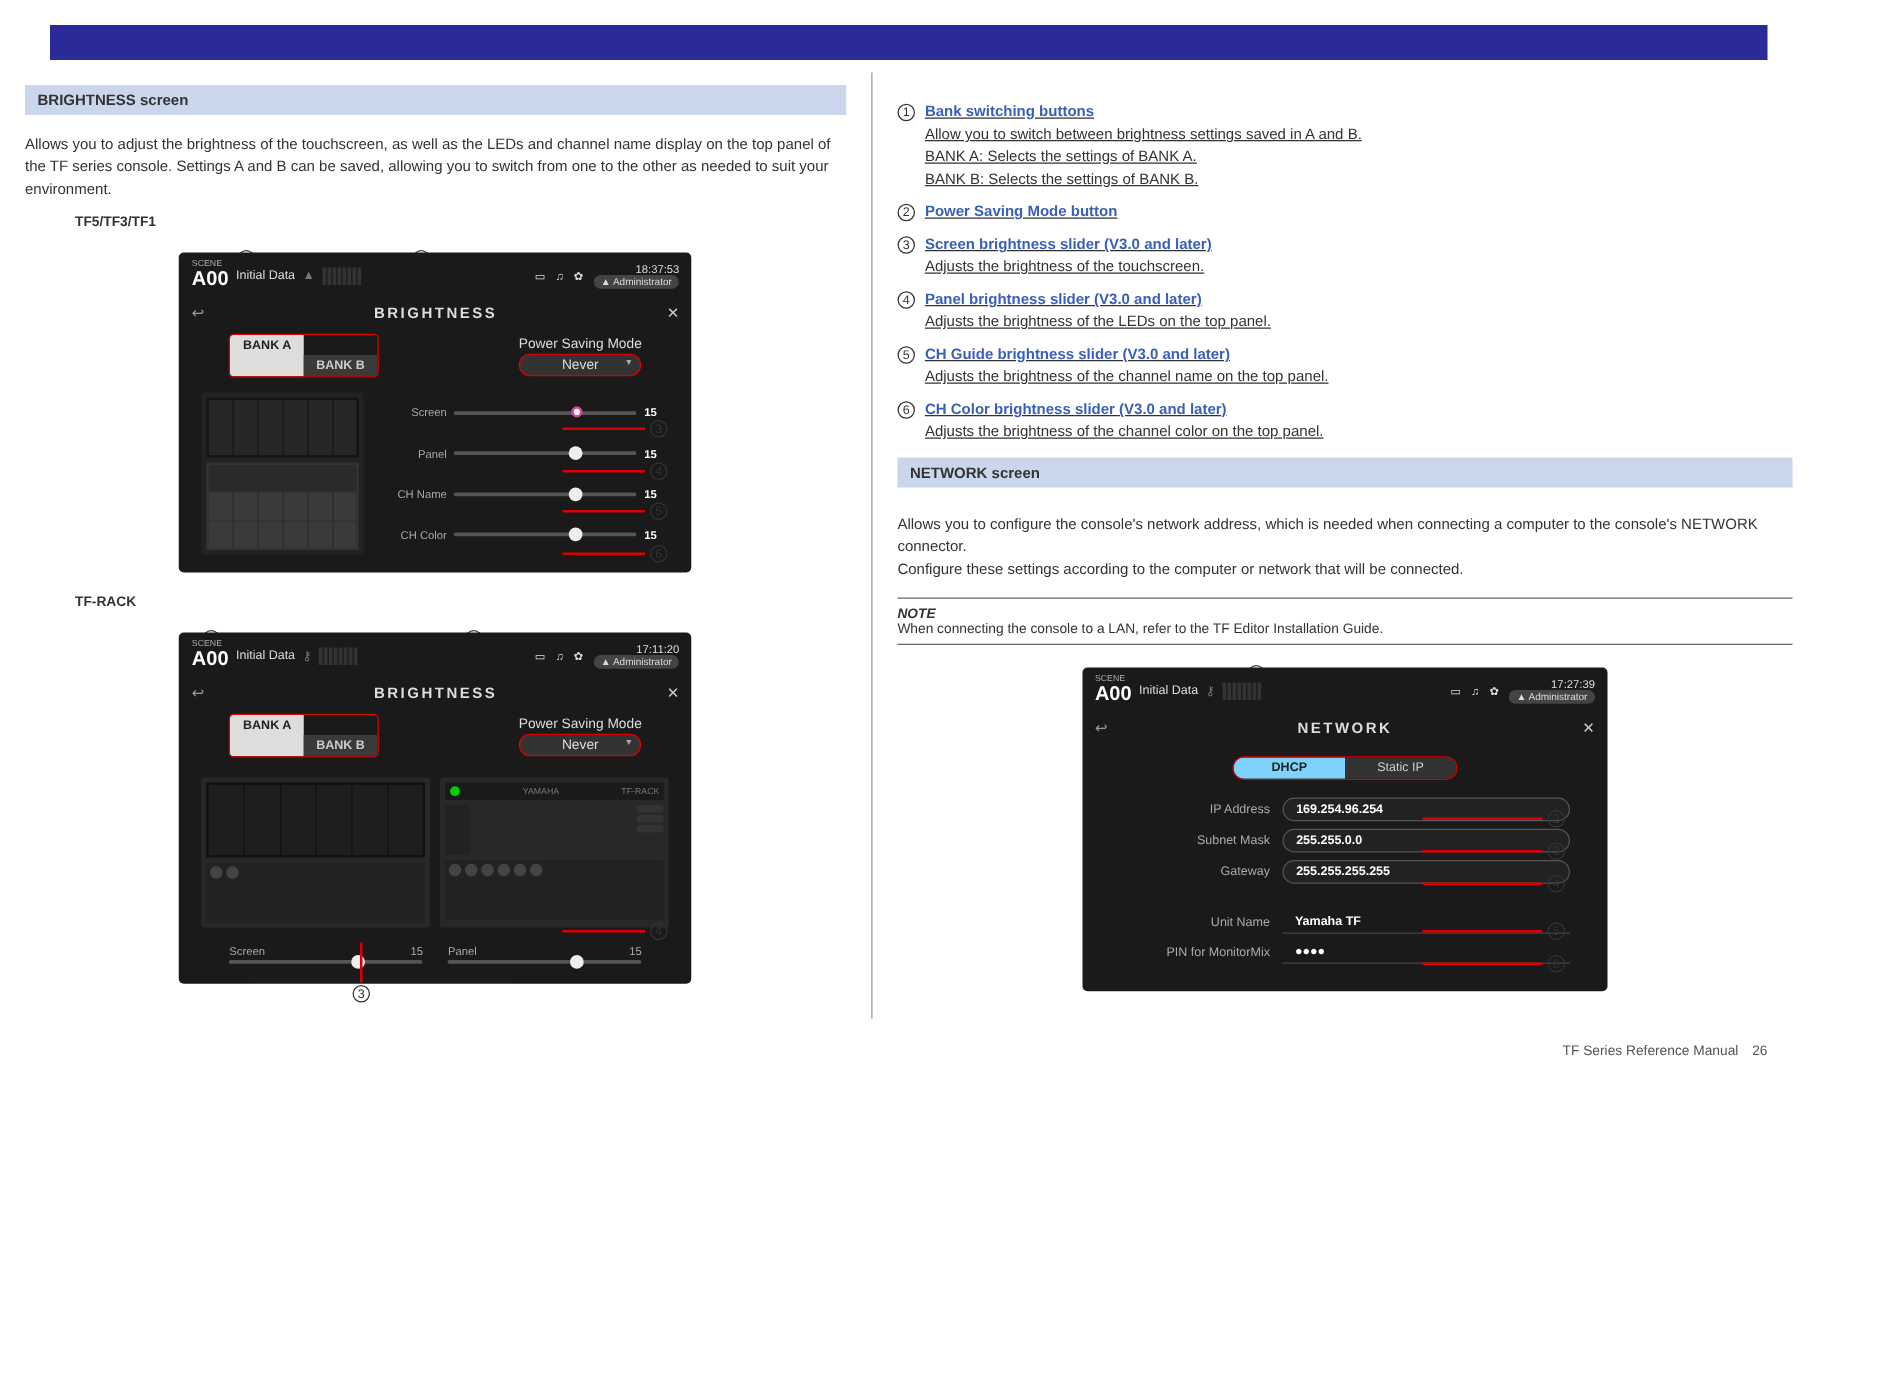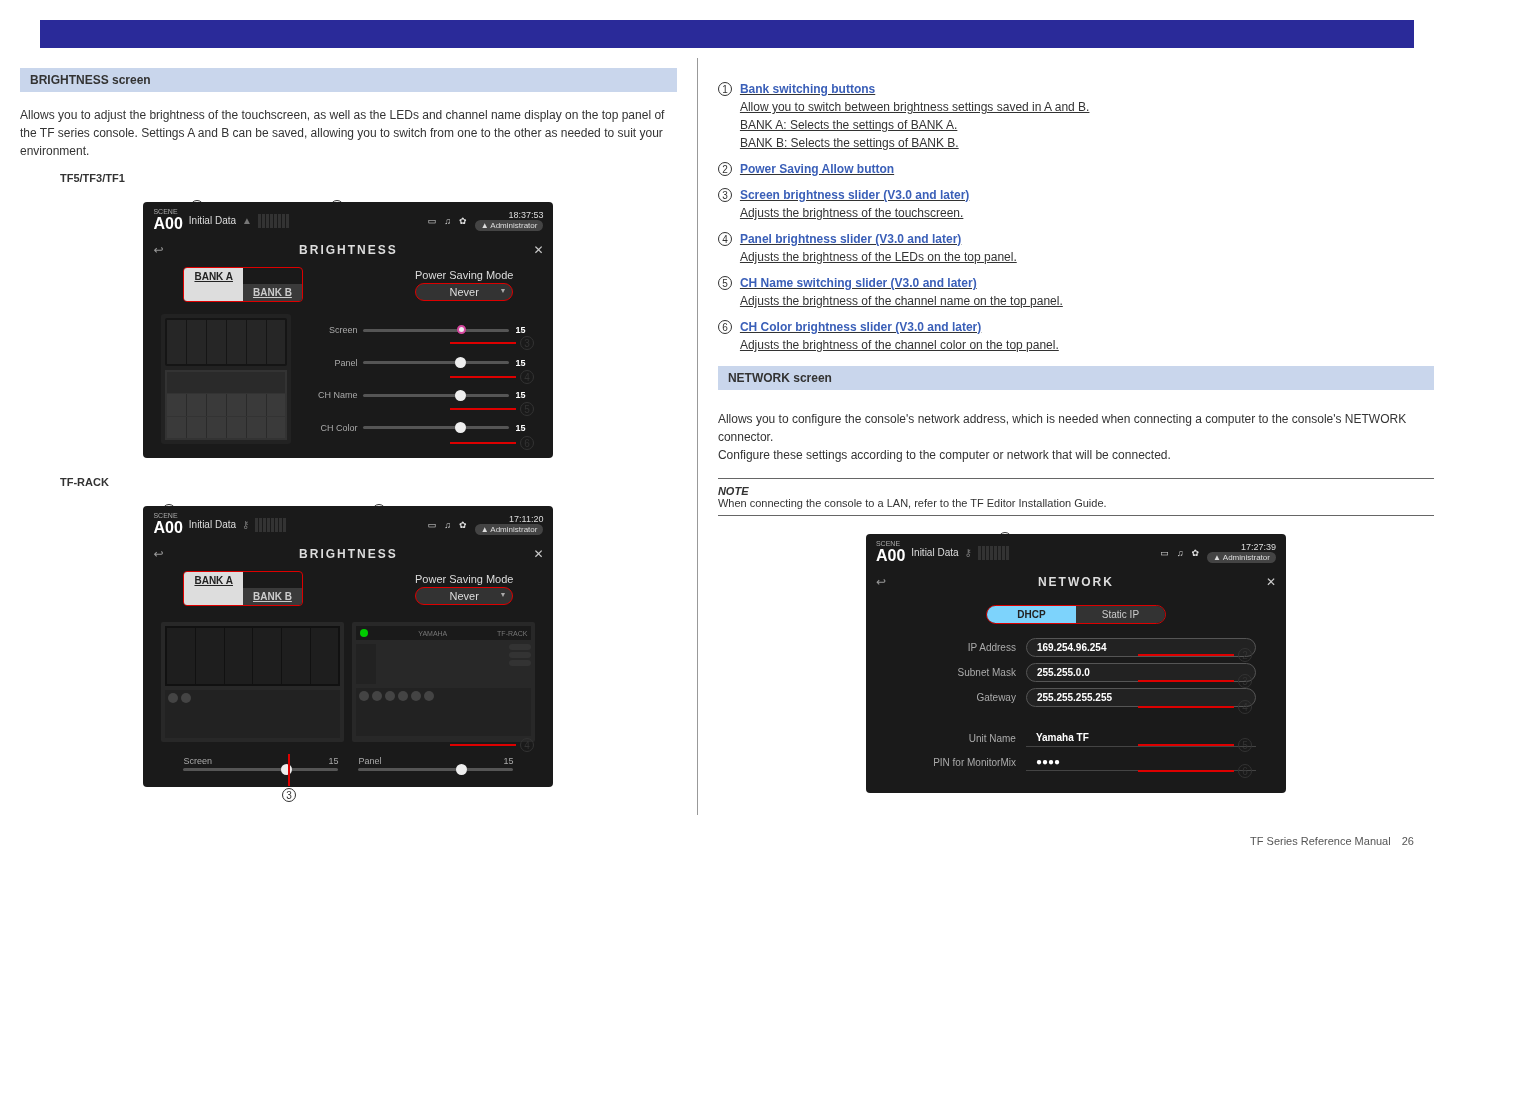--- a/index.html
+++ b/index.html
@@ -19,21 +19,21 @@
   .meters { display: flex; gap: 1px; }
   .meter-bar { width: 3px; height: 14px; background: #333; }
   .ss-top-right { display: flex; align-items: center; gap: 8px; font-size: 9px; }
   .admin-badge { background: #444; border-radius: 8px; padding: 1px 6px; font-size: 8px; }
   .ss-title-row { display: flex; align-items: center; justify-content: center; position: relative; padding: 4px 0; }
   .ss-back { position: absolute; left: 10px; color: #999; }
   .ss-close { position: absolute; right: 10px; color: #ccc; font-size: 12px; }
   .ss-title { font-weight: bold; letter-spacing: 2px; font-size: 12px; }
   .bank-row { display: flex; align-items: center; justify-content: space-between; padding: 6px 40px 8px 40px; }
   .bank-buttons { display: flex; border: 1.5px solid #d00; border-radius: 4px; overflow: hidden; }
-  .bank-btn { padding: 3px 10px; font-size: 10px; font-weight: bold; text-decoration: underline; }
+  .bank-btn { padding: 3px 10px; font-size: 10px; font-weight: bold; }
   .bank-btn.active { background: #ddd; color: #222; }
   .bank-btn.inactive { background: #3a3a3a; color: #ccc; margin-top: 16px; }
   .psm-block { font-size: 11px; text-align: center; }
   .psm-select { border: 1.5px solid #d00; background: #333; border-radius: 10px; padding: 2px 14px; margin-top: 2px; position: relative; }
   .psm-select::after { content: "▼"; font-size: 7px; color: #aaa; position: absolute; right: 6px; top: 3px; }
   .ss-body-1 { display: flex; padding: 4px 18px 14px 18px; gap: 10px; }
   .preview-img { width: 130px; height: 130px; background: #222; border-radius: 3px; display: flex; flex-direction: column; justify-content: space-between; padding: 4px; }
   .mini-screen { height: 48px; background: #151515; border-radius: 2px; display: flex; padding: 2px; gap: 1px; }
   .mini-ch { flex: 1; background: #262626; }
   .mini-panel { height: 70px; background: #333; display: flex; flex-direction: column; gap: 1px; padding: 2px; }
@@ -350,41 +350,41 @@
           <div class="desc-body">
             <div class="desc-title">Bank switching buttons</div>
             <div style="white-space:pre-line;">Allow you to switch between brightness settings saved in A and B.
 BANK A: Selects the settings of BANK A.
 BANK B: Selects the settings of BANK B.</div>
           </div>
         </div>
         <div class="desc-item">
           <div class="desc-num"><span class="callout-num">2</span></div>
           <div class="desc-body">
-            <div class="desc-title">Power Saving Allow button</div>
+            <div class="desc-title">Power Saving Mode button</div>
           </div>
         </div>
         <div class="desc-item">
           <div class="desc-num"><span class="callout-num">3</span></div>
           <div class="desc-body">
             <div class="desc-title">Screen brightness slider (V3.0 and later)</div>
             <div>Adjusts the brightness of the touchscreen.</div>
           </div>
         </div>
         <div class="desc-item">
           <div class="desc-num"><span class="callout-num">4</span></div>
           <div class="desc-body">
             <div class="desc-title">Panel brightness slider (V3.0 and later)</div>
             <div>Adjusts the brightness of the LEDs on the top panel.</div>
           </div>
         </div>
         <div class="desc-item">
           <div class="desc-num"><span class="callout-num">5</span></div>
           <div class="desc-body">
-            <div class="desc-title">CH Name switching slider (V3.0 and later)</div>
+            <div class="desc-title">CH Guide brightness slider (V3.0 and later)</div>
             <div>Adjusts the brightness of the channel name on the top panel.</div>
           </div>
         </div>
         <div class="desc-item">
           <div class="desc-num"><span class="callout-num">6</span></div>
           <div class="desc-body">
             <div class="desc-title">CH Color brightness slider (V3.0 and later)</div>
             <div>Adjusts the brightness of the channel color on the top panel.</div>
           </div>
         </div>

